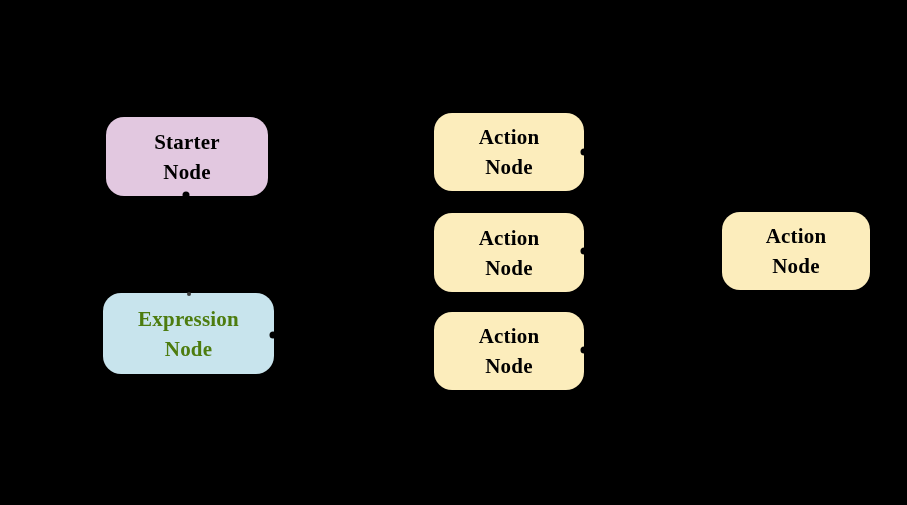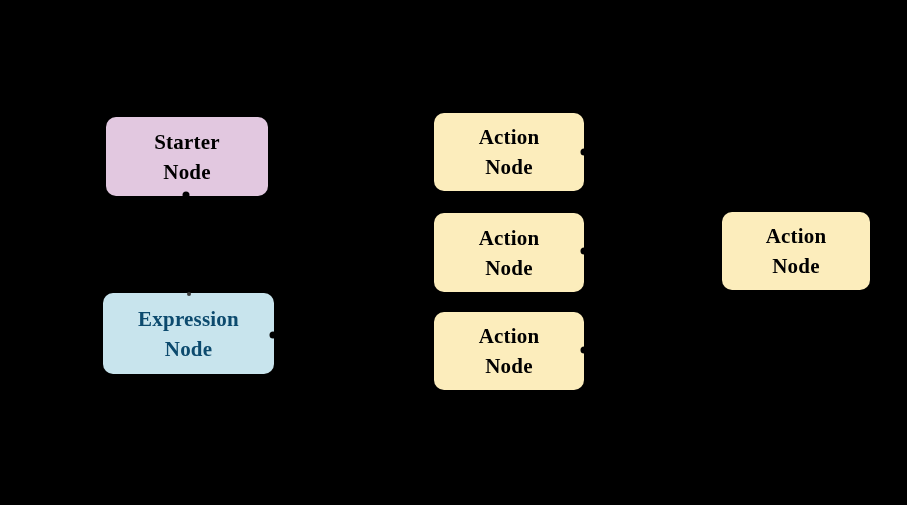--- a/index.html
+++ b/index.html
@@ -8,21 +8,21 @@
   }
   .canvas {
     position: relative;
     width: 907px;
     height: 505px;
     overflow: hidden;
     font-family: "Liberation Serif", "DejaVu Serif", serif;
   }
   .node {
     position: absolute;
-    border-radius: 10px;
+    border-radius: 18px;
     display: flex;
     align-items: center;
     justify-content: center;
     text-align: center;
     box-sizing: border-box;
   }
   .node .label {
     font-weight: 700;
     font-size: 21px;
     line-height: 30px;
@@ -62,21 +62,21 @@
 <body>
 
 <div class="canvas" style="background: rgb(0, 0, 0);">
 
   <div class="node node-starter" style="background: rgb(226, 200, 224);">
     <span class="label" style="color: rgb(0, 0, 0);">Starter
 Node</span>
   </div>
 
   <div class="node node-expression" style="background: rgb(200, 228, 237);">
-    <span class="label" style="color: #0c4a6e;">Expression
+    <span class="label" style="color: #4d7c0f;">Expression
 Node</span>
   </div>
 
   <div class="node node-action-1" style="background: rgb(252, 237, 188);">
     <span class="label" style="color: rgb(0, 0, 0);">Action
 Node</span>
   </div>
 
   <div class="node node-action-2" style="background: rgb(252, 237, 188);">
     <span class="label" style="color: rgb(0, 0, 0);">Action

